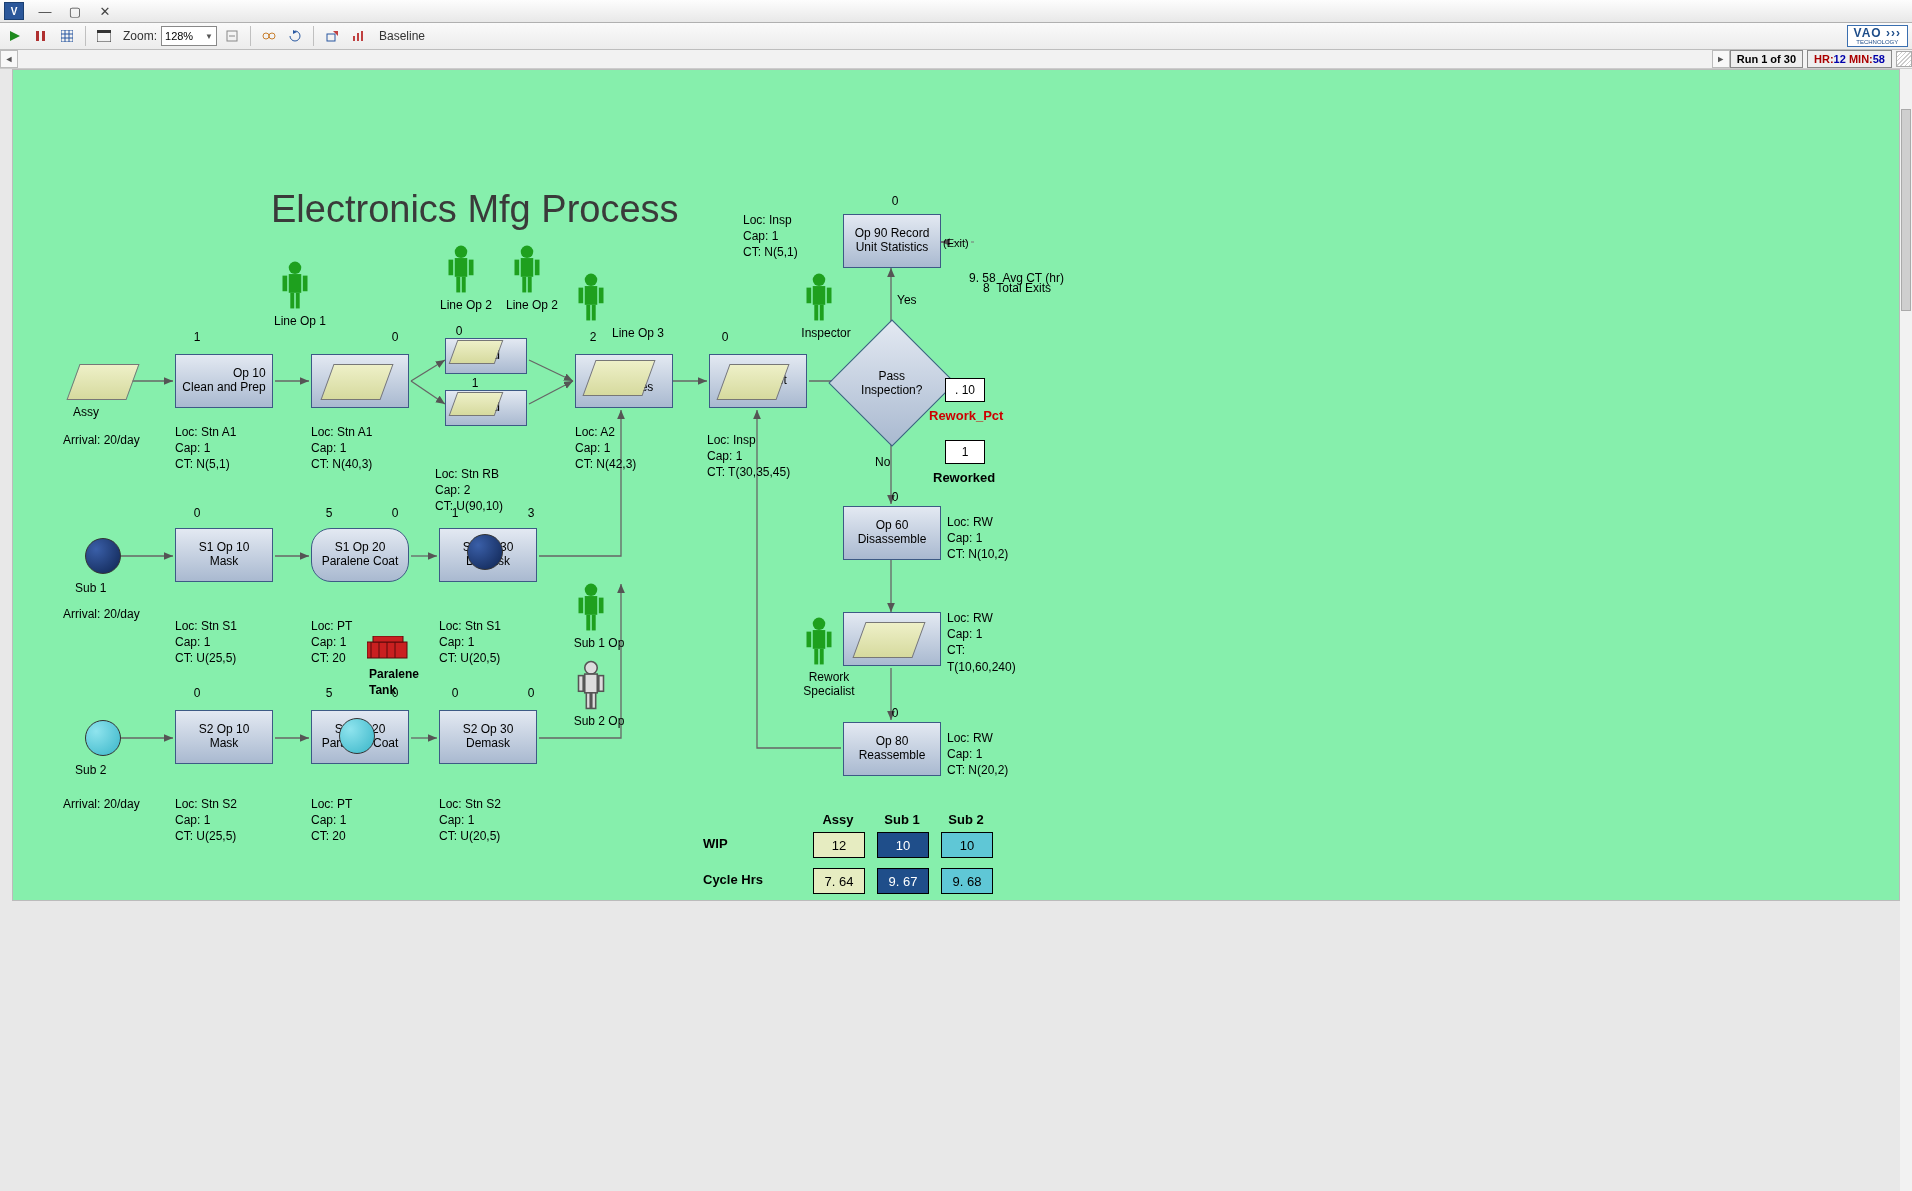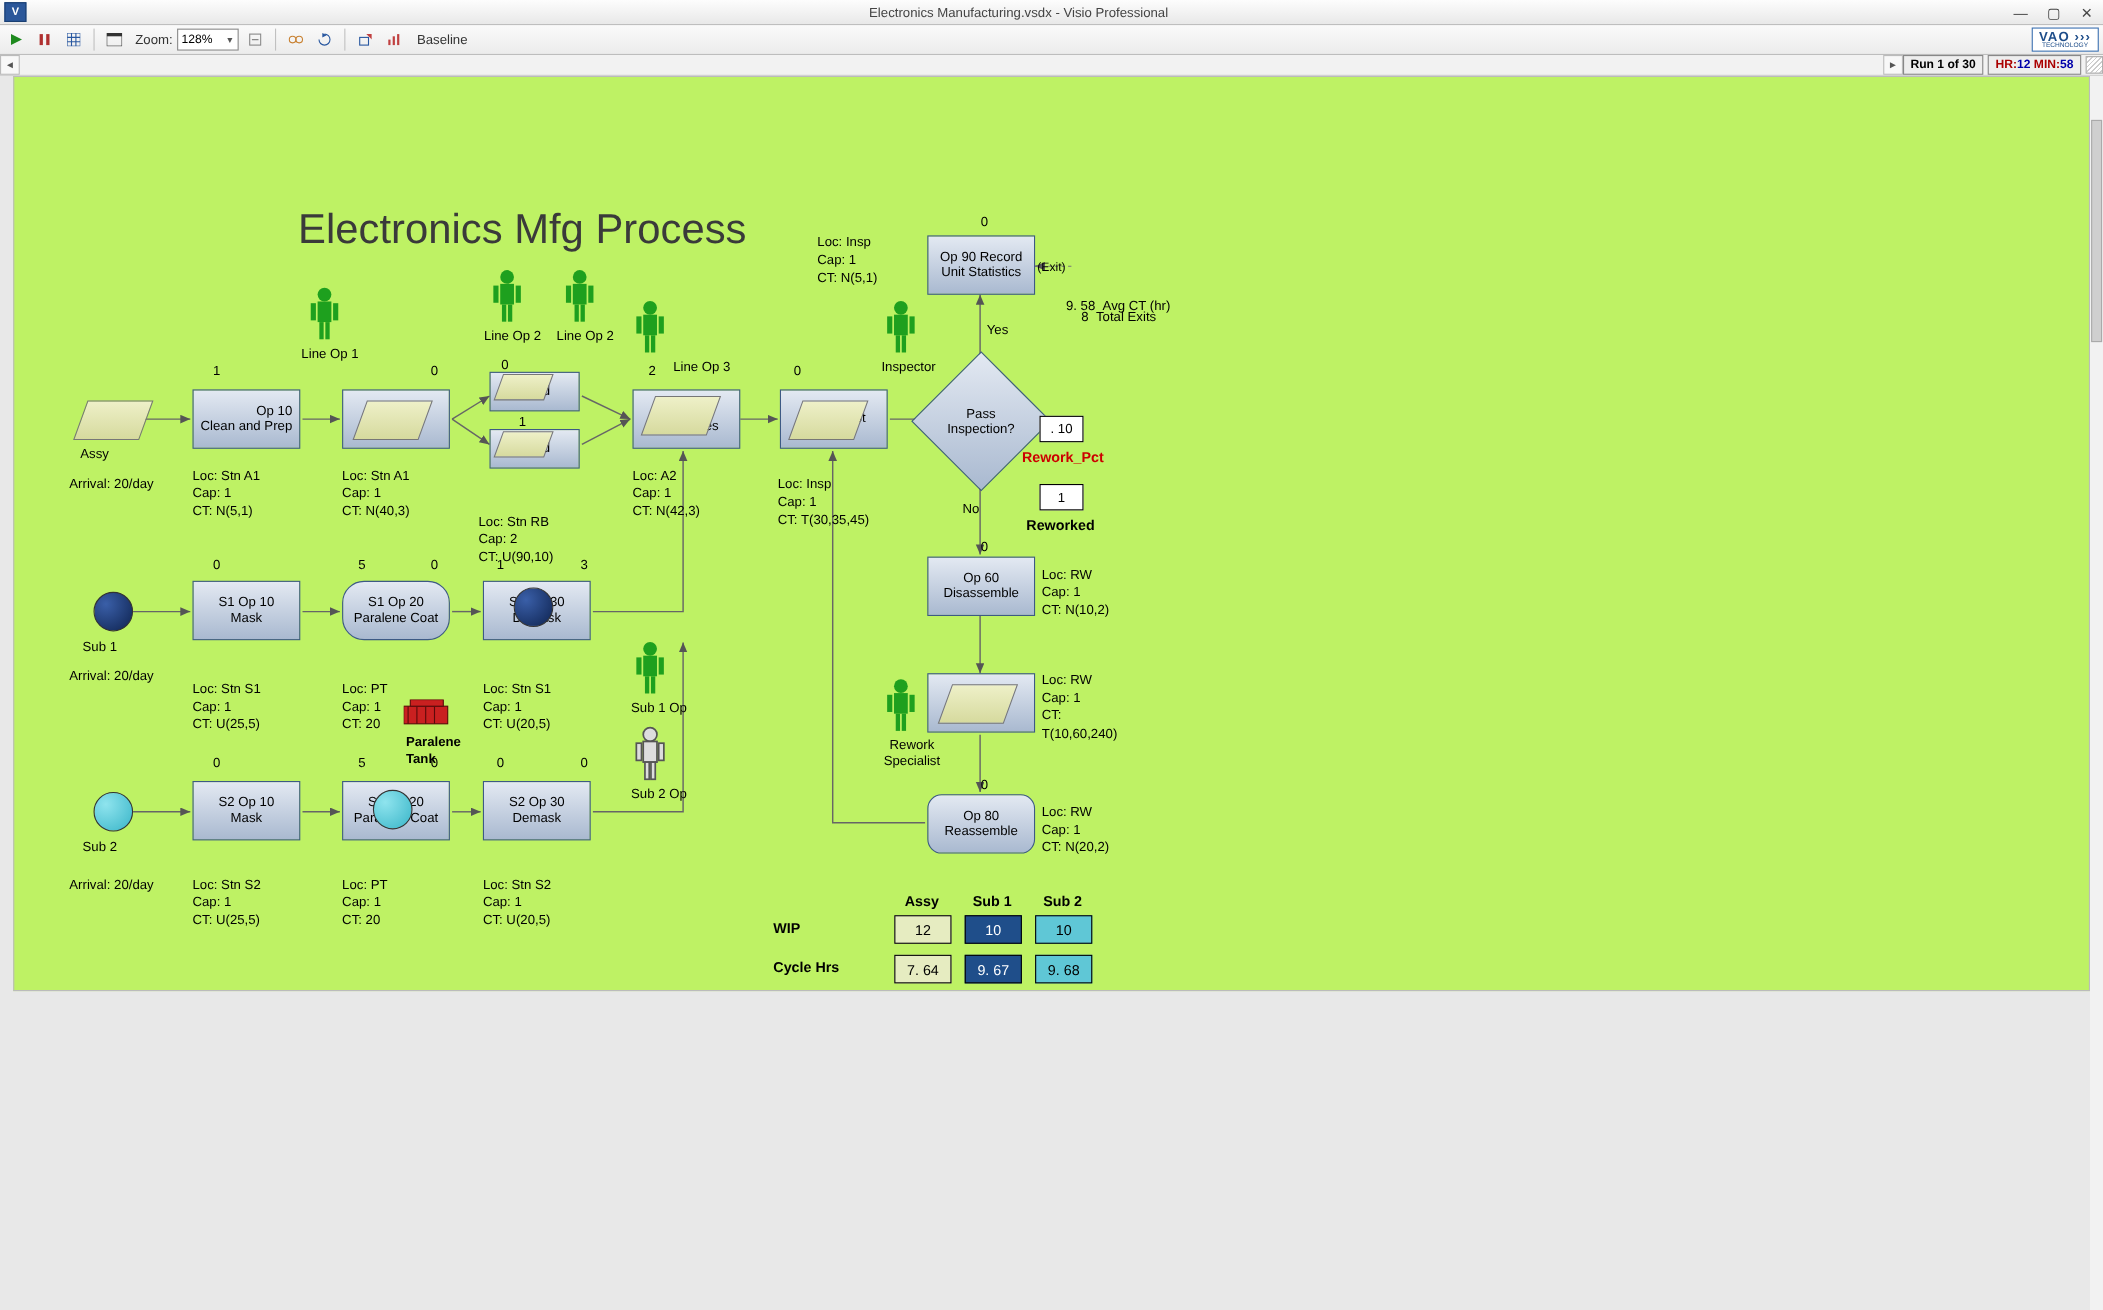--- a/index.html
+++ b/index.html
@@ -21,21 +21,21 @@
   .vao small{font-size:6px;font-weight:normal;letter-spacing:0;color:#1f4e8a;}
   
   .hscroll{display:flex;align-items:center;height:18px;background:#f2f2f2;border-bottom:1px solid #ccc;}
   .hscroll .arrow{width:16px;height:16px;border:1px solid #bbb;background:#f8f8f8;font-size:9px;display:flex;align-items:center;justify-content:center;color:#555;}
   .hscroll .track{flex:1;}
   .status-box{border:1px solid #888;background:#eee;padding:0 6px;height:16px;font-size:11px;font-weight:bold;display:flex;align-items:center;margin-right:4px;}
   .status-box .hrl{color:#a00;} .status-box .hrv{color:#00a;} .status-box .minl{color:#a00;} .status-box .minv{color:#00a;}
   .sizer{width:14px;height:14px;border:1px solid #aaa;background:repeating-linear-gradient(135deg,#ccc 0,#ccc 1px,#fff 1px,#fff 3px);}
   
   .canvas-wrap{position:relative;width:100%;height:calc(100vh - 66px);overflow:hidden;background:#e8e8e8;}
-  .page{position:absolute;left:12px;top:0;right:12px;height:830px;background:#bef264;border:1px solid #bbb;}
+  .page{position:absolute;left:12px;top:0;right:12px;height:830px;background:#86efac;border:1px solid #bbb;}
   .vscroll{position:absolute;right:0;top:0;bottom:0;width:12px;background:#f2f2f2;}
   .vscroll .thumb{position:absolute;left:1px;right:1px;top:40px;height:200px;background:#cfcfcf;border:1px solid #aaa;}
   
   .abs{position:absolute;}
   .proc{width:98px;height:54px;background:linear-gradient(#e3e9f2,#a9b9d0);border:1px solid #3d5a85;display:flex;align-items:center;justify-content:center;text-align:center;font-size:12px;line-height:1.15;padding:2px;box-sizing:border-box;}
   .decision{width:88px;height:88px;background:linear-gradient(135deg,#e3e9f2,#a9b9d0);border:1px solid #3d5a85;transform:rotate(45deg);display:flex;align-items:center;justify-content:center;}
   .decision span{transform:rotate(-45deg);font-size:12px;text-align:center;}
   .para{width:58px;height:34px;border:1px solid #777;transform:skewX(-20deg);}
   .para.y{background:linear-gradient(#eef0c8,#d6da9e);}
   .circ{width:34px;height:34px;border-radius:50%;border:1px solid #333;}
@@ -58,21 +58,20 @@
   .cell.sub1{background:#1f4e8a;color:#fff;}
   .cell.sub2{background:#5fc7d6;}
   .colhdr{font-size:13px;font-weight:bold;text-align:center;}
   .red{color:#c00;font-weight:bold;}
 </style>
 </head>
 <body>
 
 <div class="titlebar">
   <div class="vicon">V</div>
-  <div class="title">Electronics Manufacturing.vsdx - Visio Professional</div>
   <div class="winbtn">—</div>
   <div class="winbtn">▢</div>
   <div class="winbtn">✕</div>
 </div>
 
 <div class="toolbar">
   <div class="tbtn">
       <svg width="12" height="12">
         <polygon points="1,1 11,6 1,11" fill="#1e8a1e"></polygon>
       </svg>
@@ -357,21 +356,21 @@
 CT: N(10,2)</div>
 
     <div class="abs proc" style="left:830px;top:542px;"></div>
     <div class="abs para y" style="left:846px;top:552px;"></div>
     <div class="abs caplbl" style="left:934px;top:540px;">Loc: RW
 Cap: 1
 CT:
 T(10,60,240)</div>
 
     <div class="abs cnt" style="left:872px;top:636px;width:20px;">0</div>
-    <div class="abs proc" style="left:830px;top:652px;white-space:pre;border-radius:13px;">Op 80
+    <div class="abs proc" style="left:830px;top:652px;white-space:pre;">Op 80
 Reassemble</div>
     <div class="abs caplbl" style="left:934px;top:660px;">Loc: RW
 Cap: 1
 CT: N(20,2)</div>
 
     <div class="abs cnt" style="left:174px;top:436px;width:20px;">0</div>
     <div class="abs proc" style="left:162px;top:458px;white-space:pre;">S1 Op 10
 Mask</div>
     <div class="abs caplbl" style="left:162px;top:548px;">Loc: Stn S1
 Cap: 1

